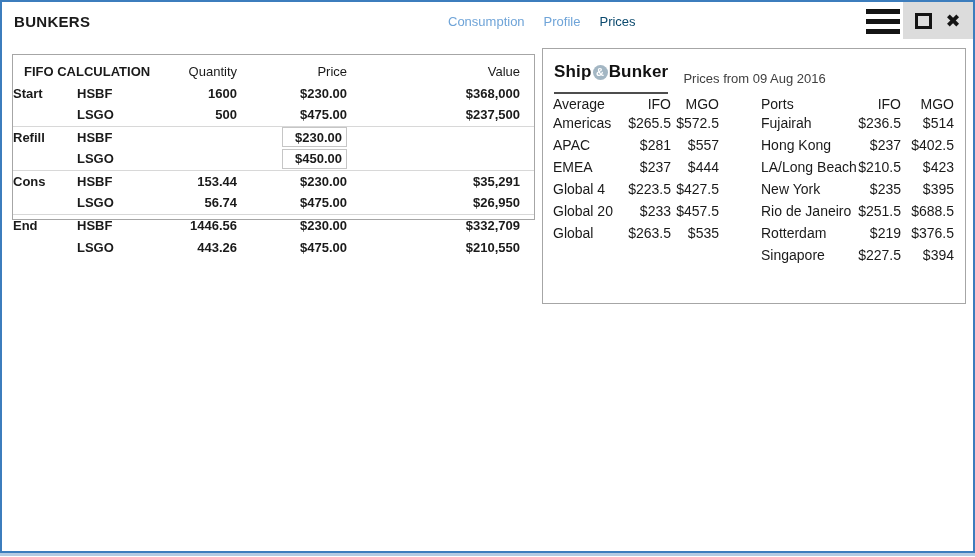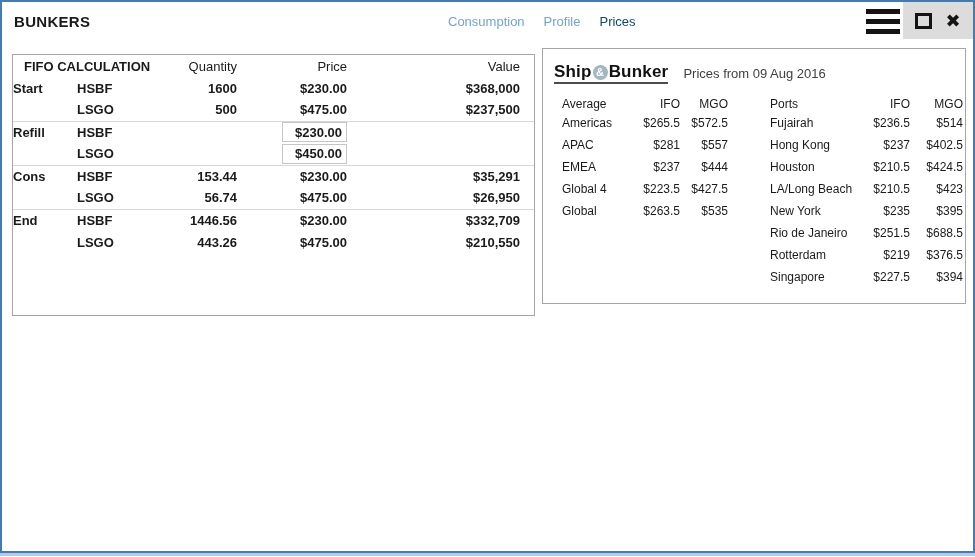--- a/index.html
+++ b/index.html
@@ -52,22 +52,23 @@
     background: transparent; cursor: pointer;
   }
   .close-x {
     font-size: 18px; font-weight: bold; color: #141414;
     line-height: 16px; cursor: pointer;
   }
 
   
   .fifo-panel {
     position: absolute; left: 10px; top: 52px;
-    width: 523px; height: 262px;
+    width: 523px; height: 166px;
     border: 1px solid #a6a6a6; background: #fff;
+    padding-top: 5px;
   }
   .fifo-table { width: 100%; border-collapse: collapse; table-layout: fixed; font-size: 13px; }
   .fifo-table col.w-section { width: 64px; }
   .fifo-table col.w-fuel    { width: 86px; }
   .fifo-table col.w-qty     { width: 74px; }
   .fifo-table col.w-price   { width: 110px; }
   .fifo-table th, .fifo-table td { height: 22px; padding: 0; vertical-align: middle; }
   .fifo-table th { font-weight: normal; text-align: right; }
   .fifo-table th.t-title { font-weight: bold; text-align: left; padding-left: 11px; }
   .c-section { padding-left: 11px; font-weight: bold; }
@@ -90,32 +91,32 @@
     width: 424px; height: 256px;
     border: 1px solid #a6a6a6; background: #fff;
   }
   .logo-row {
     position: absolute; left: 11px; top: 13px;
     display: flex; align-items: center;
   }
   .sb-logo {
     display: inline-flex; align-items: center;
     font-size: 17px; font-weight: bold; color: #111;
-    border-bottom: 2px solid #4d4d4d; padding-bottom: 0;
+    border-bottom: 2px solid #4d4d4d; padding-bottom: 10px;
     cursor: pointer; letter-spacing: .2px;
   }
   .sb-amp {
     display: inline-block; width: 15px; height: 15px; margin: 0 1px;
     border-radius: 50%; background: #a3b6c3;
     color: #ffffff; font-size: 11px; font-weight: bold;
     text-align: center; line-height: 15px;
   }
   .prices-date { margin-left: 15px; font-size: 13px; color: #404040; }
 
-  .price-table { position: absolute; border-collapse: collapse; table-layout: fixed; font-size: 12px; margin-left: 9px; }
+  .price-table { position: absolute; border-collapse: collapse; table-layout: fixed; font-size: 14px; }
   .price-table th { font-weight: normal; height: 17px; vertical-align: middle; }
   .price-table td { height: 22px; vertical-align: middle; }
   .price-table .p-label, .price-table th.h-label { text-align: left; }
   .price-table .p-num, .price-table th.h-num { text-align: right; }
 
   .averages-table { left: 10px; top: 46px; width: 166px; }
   .averages-table col.a1 { width: 74px; }
   .averages-table col.a2 { width: 44px; }
   .averages-table col.a3 { width: 48px; }
 
@@ -267,20 +268,25 @@
             <td class="p-label">EMEA</td>
             <td class="p-num">$237</td>
             <td class="p-num">$444</td>
           </tr>
           <tr>
             <td class="p-label">Global 4</td>
             <td class="p-num">$223.5</td>
             <td class="p-num">$427.5</td>
           </tr>
           <tr>
+            <td class="p-label">Global 20</td>
+            <td class="p-num">$233</td>
+            <td class="p-num">$457.5</td>
+          </tr>
+          <tr>
             <td class="p-label">Global</td>
             <td class="p-num">$263.5</td>
             <td class="p-num">$535</td>
           </tr>
         </tbody>
     </table>
 
     <table class="price-table ports-table">
       <colgroup>
           <col class="p1">
@@ -299,25 +305,20 @@
             <td class="p-label">Fujairah</td>
             <td class="p-num">$236.5</td>
             <td class="p-num">$514</td>
           </tr>
           <tr>
             <td class="p-label">Hong Kong</td>
             <td class="p-num">$237</td>
             <td class="p-num">$402.5</td>
           </tr>
           <tr>
-            <td class="p-label">Houston</td>
-            <td class="p-num">$210.5</td>
-            <td class="p-num">$424.5</td>
-          </tr>
-          <tr>
             <td class="p-label">LA/Long Beach</td>
             <td class="p-num">$210.5</td>
             <td class="p-num">$423</td>
           </tr>
           <tr>
             <td class="p-label">New York</td>
             <td class="p-num">$235</td>
             <td class="p-num">$395</td>
           </tr>
           <tr>

